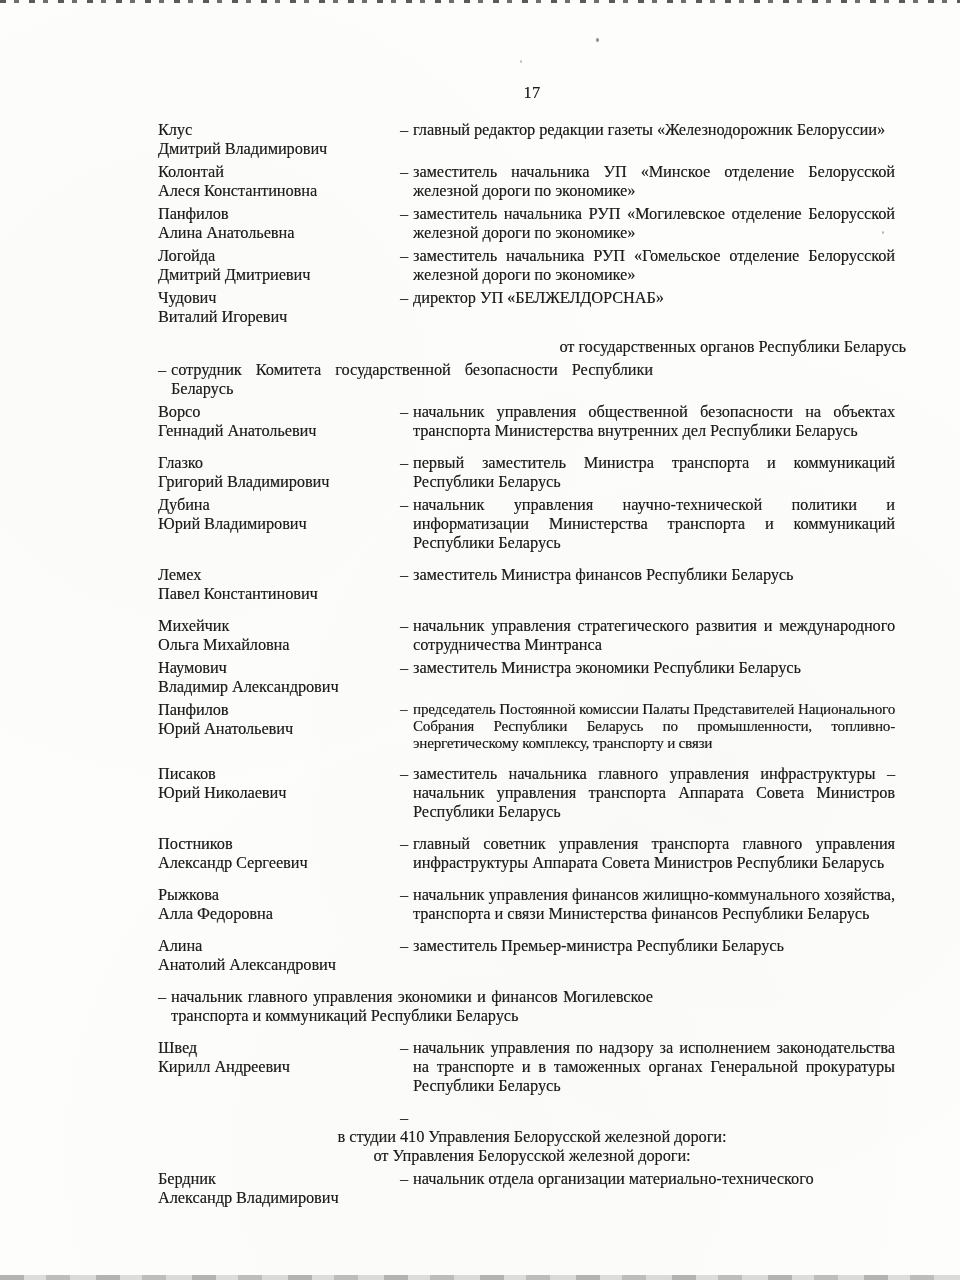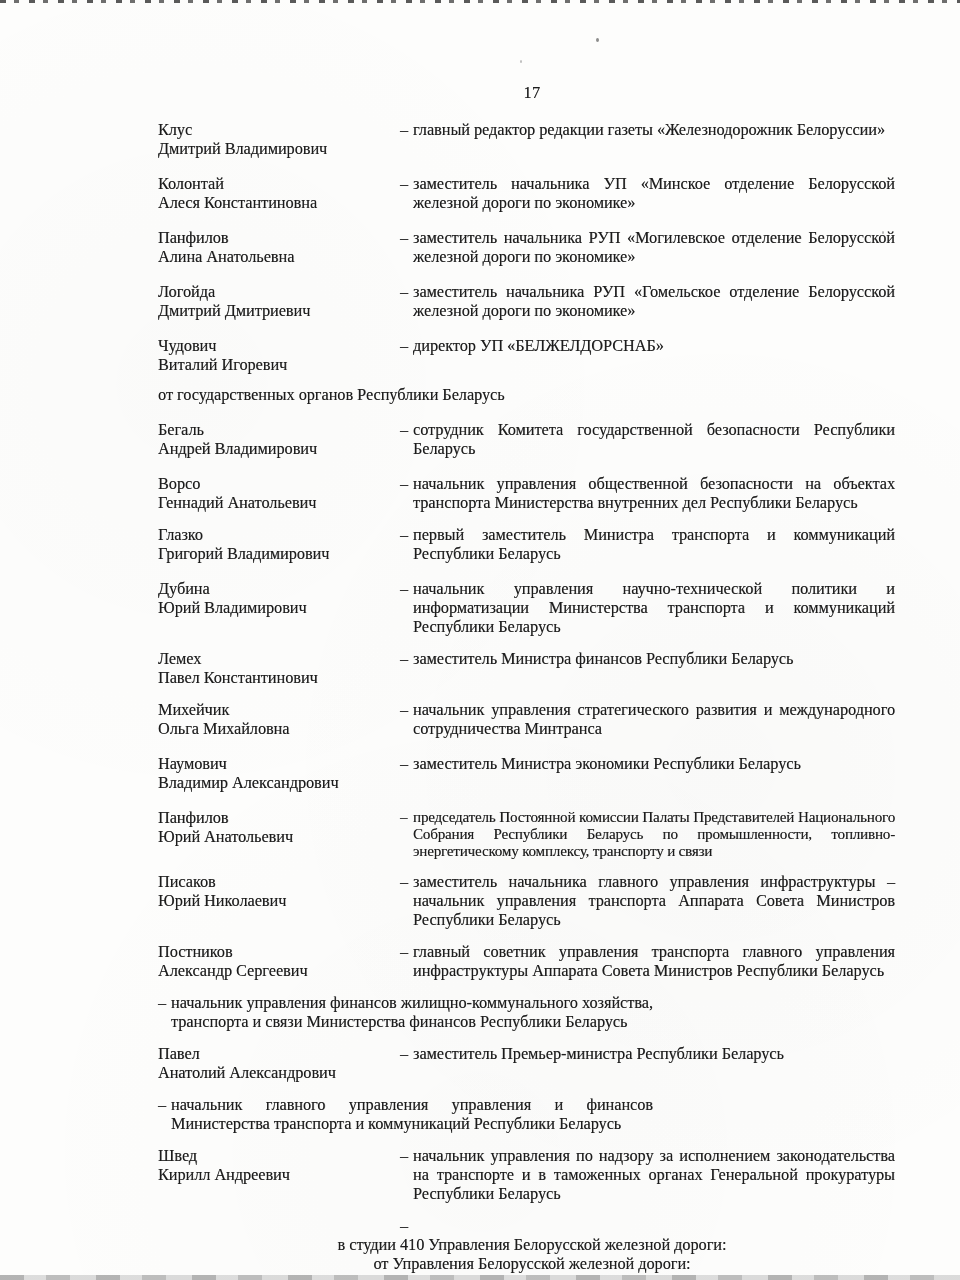--- a/index.html
+++ b/index.html
@@ -44,37 +44,37 @@
     width: 748px;
     font-size: 16.2px;
     line-height: 19px;
     text-shadow: 0.3px 0 0 rgba(28,28,28,0.5);
   }
   .pageno {
     text-align: center;
     margin-bottom: 18px;
     letter-spacing: 0.5px;
   }
-  .row { display: flex; margin-top: 16px; align-items: flex-start; }
+  .row { display: flex; margin-top: 4px; align-items: flex-start; }
   .row.sp { margin-top: 13px; }
   .name { width: 242px; flex: 0 0 242px; }
   .pos {
     flex: 0 1 auto;
     max-width: 482px;
     position: relative;
     padding-left: 13px;
     text-align: justify;
   }
   .dash { position: absolute; left: 0; top: 0; }
   .pos.tight {
     font-size: 15px;
     line-height: 17px;
     letter-spacing: -0.15px;
   }
-  .heading { text-align: left; margin: 11px 0 4px 0; }
+  .heading { text-align: right; margin: 11px 0 4px 0; }
   .heading-block { margin-top: 19px; }
   .heading-line { text-align: center; }
 </style>
 </head>
 <body>
 
 <div class="paper-texture"></div>
 <div class="edge-top"></div>
 <div class="edge-bottom"></div>
 <div class="speck" id="speck1"></div>
@@ -136,24 +136,20 @@
     </div>
     <div class="pos">
       <span class="dash">–</span>
       <span>директор УП «БЕЛЖЕЛДОРСНАБ»</span>
     </div>
   </div>
 
   <div class="heading">от государственных органов Республики Беларусь</div>
 
   <div class="row">
-    <div class="name">
-      <div>Бегаль</div>
-      <div>Андрей Владимирович</div>
-    </div>
     <div class="pos">
       <span class="dash">–</span>
       <span>сотрудник Комитета государственной безопасности Республики Беларусь</span>
     </div>
   </div>
 
   <div class="row">
     <div class="name">
       <div>Ворсо</div>
       <div>Геннадий Анатольевич</div>
@@ -246,41 +242,45 @@
       <div>Постников</div>
       <div>Александр Сергеевич</div>
     </div>
     <div class="pos">
       <span class="dash">–</span>
       <span>главный советник управления транспорта главного управления инфраструктуры Аппарата Совета Министров Республики Беларусь</span>
     </div>
   </div>
 
   <div class="row sp">
+    <div class="name">
+      <div>Рыжкова</div>
+      <div>Алла Федоровна</div>
+    </div>
     <div class="pos">
       <span class="dash">–</span>
       <span>начальник управления финансов жилищно-коммунального хозяйства, транспорта и связи Министерства финансов Республики Беларусь</span>
     </div>
   </div>
 
   <div class="row sp">
     <div class="name">
-      <div>Павел</div>
+      <div>Алина</div>
       <div>Анатолий Александрович</div>
     </div>
     <div class="pos">
       <span class="dash">–</span>
       <span>заместитель Премьер-министра Республики Беларусь</span>
     </div>
   </div>
 
   <div class="row sp">
     <div class="pos">
       <span class="dash">–</span>
-      <span>начальник главного управления управления и финансов Министерства транспорта и коммуникаций Республики Беларусь</span>
+      <span>начальник главного управления экономики и финансов Могилевское транспорта и коммуникаций Республики Беларусь</span>
     </div>
   </div>
 
   <div class="row sp">
     <div class="name">
       <div>Швед</div>
       <div>Кирилл Андреевич</div>
     </div>
     <div class="pos">
       <span class="dash">–</span>

